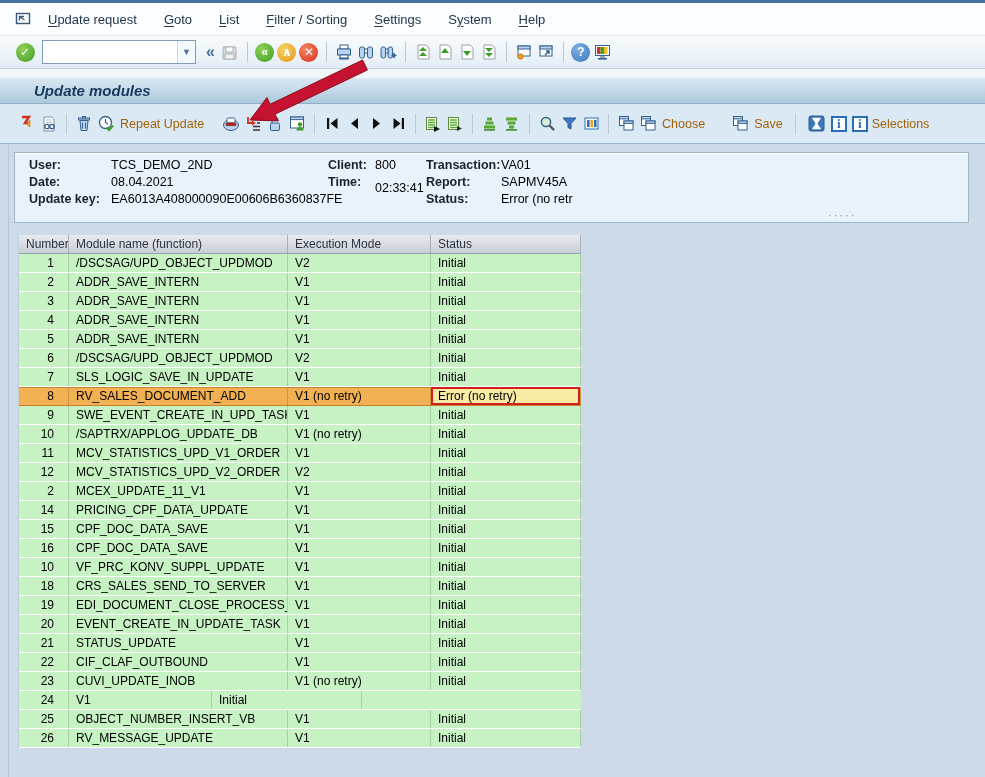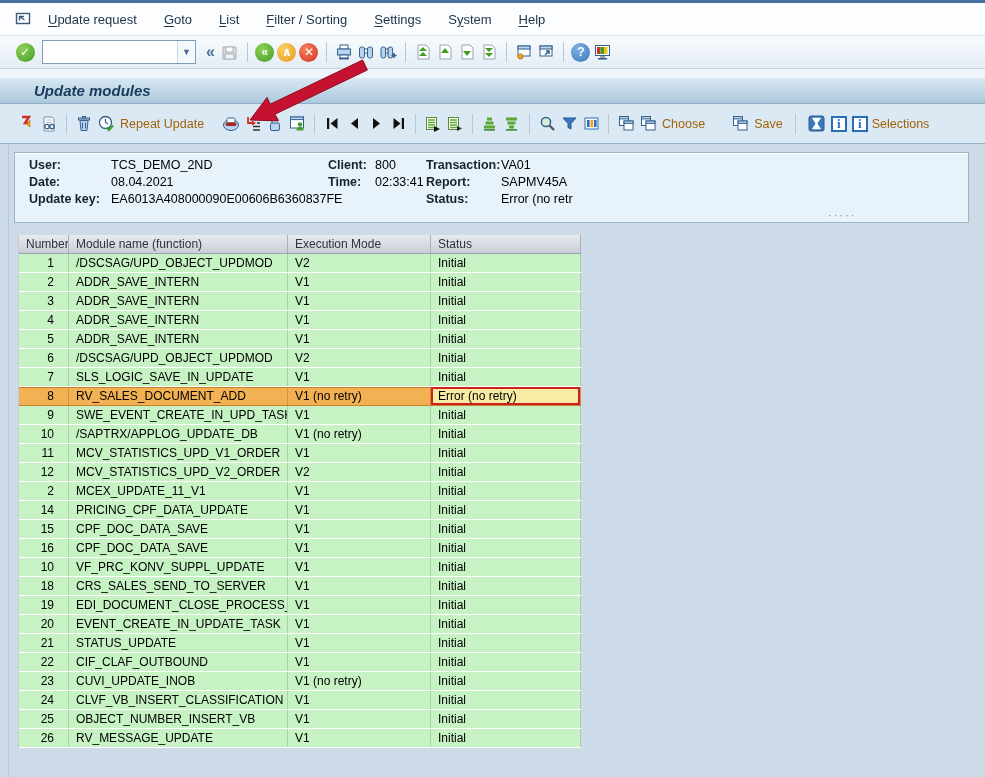--- a/index.html
+++ b/index.html
@@ -384,21 +384,21 @@
       <span class="il" style="left:14px;top:5px">User:</span>
       <span class="iv" style="left:96px;top:5px">TCS_DEMO_2ND</span>
       <span class="il" style="left:14px;top:22px">Date:</span>
       <span class="iv" style="left:96px;top:22px">08.04.2021</span>
       <span class="il" style="left:14px;top:39px">Update key:</span>
       <span class="iv" style="left:96px;top:39px">EA6013A408000090E00606B6360837FE</span>
 
       <span class="il" style="left:313px;top:5px">Client:</span>
       <span class="iv" style="left:360px;top:5px">800</span>
       <span class="il" style="left:313px;top:22px">Time:</span>
-      <span class="iv" style="left:360px;top:22px">02:33:41</span>
+      <span class="iv" style="left:360px;top:28px">02:33:41</span>
 
       <span class="il" style="left:411px;top:5px">Transaction:</span>
       <span class="iv" style="left:486px;top:5px">VA01</span>
       <span class="il" style="left:411px;top:22px">Report:</span>
       <span class="iv" style="left:486px;top:22px">SAPMV45A</span>
       <span class="il" style="left:411px;top:39px">Status:</span>
       <span class="iv" style="left:486px;top:39px">Error (no retr</span>
     </div>
     <span id="splitdots">·····</span>
 
@@ -543,21 +543,20 @@
             <div class="tc status w-status">Initial</div>
           </div>
           <div class="trow">
             <div class="tc num w-num">23</div>
             <div class="tc mod w-mod">CUVI_UPDATE_INOB</div>
             <div class="tc mode w-mode">V1 (no retry)</div>
             <div class="tc status w-status">Initial</div>
           </div>
           <div class="trow">
             <div class="tc num w-num">24</div>
-            <div class="tc mod w-mod">CLVF_VB_INSERT_CLASSIFICATION</div>
             <div class="tc mode w-mode">V1</div>
             <div class="tc status w-status">Initial</div>
           </div>
           <div class="trow">
             <div class="tc num w-num">25</div>
             <div class="tc mod w-mod">OBJECT_NUMBER_INSERT_VB</div>
             <div class="tc mode w-mode">V1</div>
             <div class="tc status w-status">Initial</div>
           </div>
           <div class="trow">

